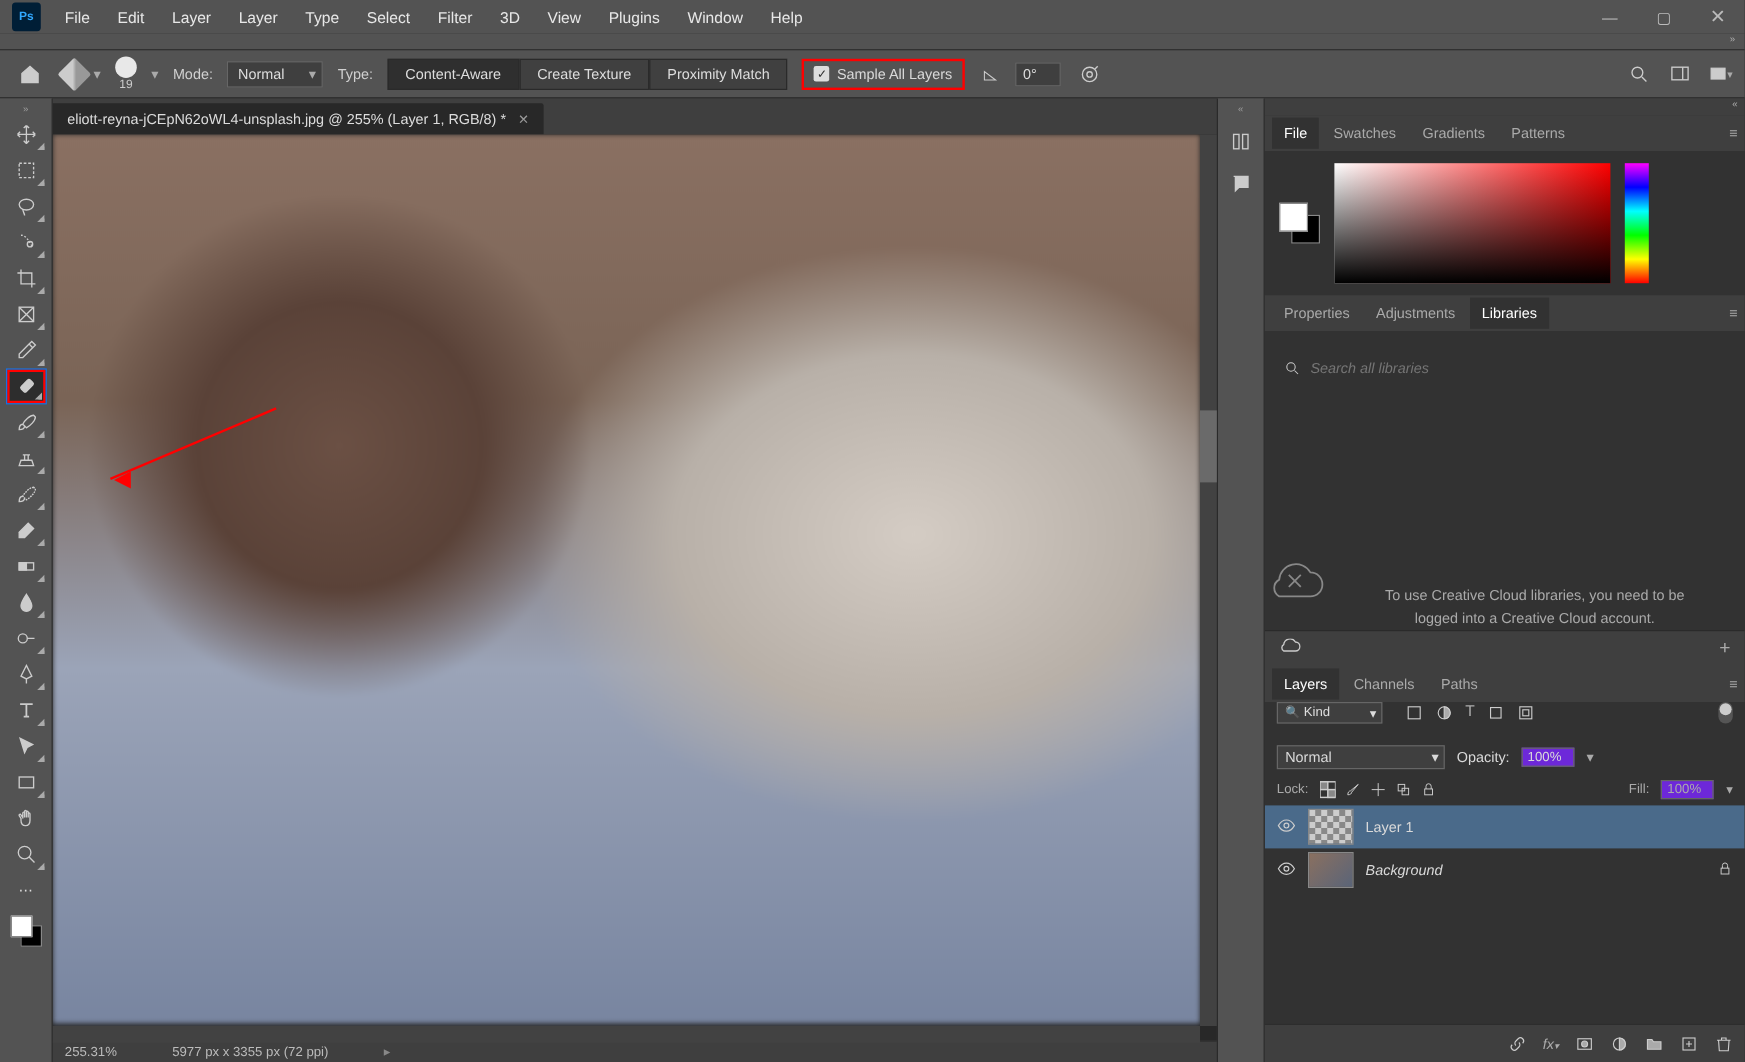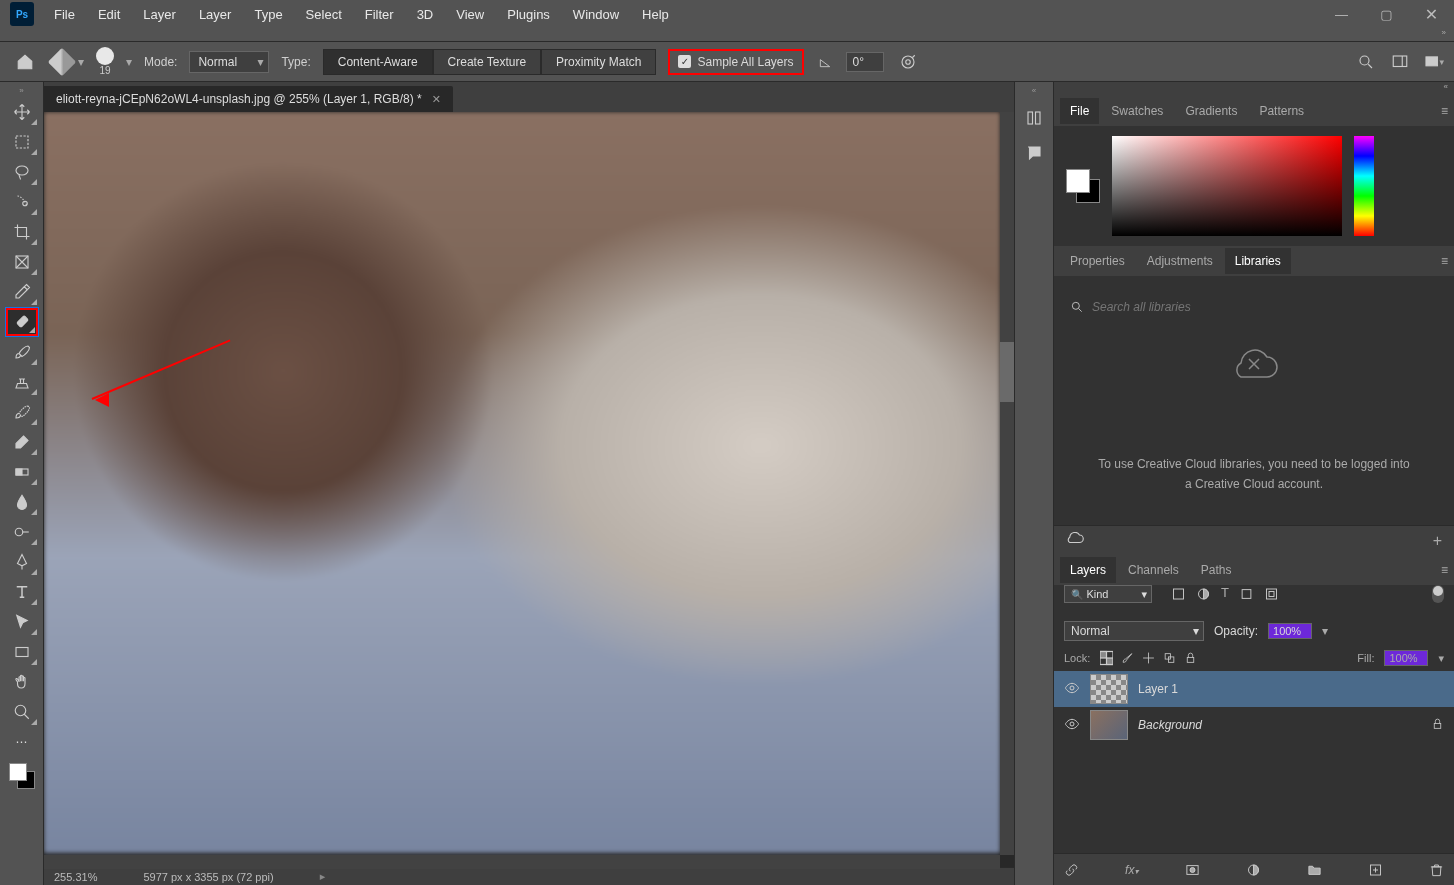--- a/index.html
+++ b/index.html
@@ -95,21 +95,21 @@
 .lock-icos{display:flex;gap:8px}
 .layers-list{flex:1;overflow:auto}
 .layer{height:36px;display:flex;align-items:center;padding:0 10px;gap:10px}
 .layer.sel{background:#4a6a8a}
 .eye{width:16px;color:#ccc}
 .thumb{width:38px;height:30px;border:1px solid #888;background:repeating-conic-gradient(#888 0 25%,#ccc 0 50%) 0 0/10px 10px}
 .thumb.img{background:linear-gradient(135deg,#8a7060,#5a6478)}
 .layer-name{flex:1;font-size:12px}
 .layer-name.bg{font-style:italic}
 .lockico{color:#aaa}
-.layers-footer{height:32px;background:#3f3f3f;display:flex;align-items:center;justify-content:space-between;padding:0 10px;gap:14px;color:#aaa;border-top:1px solid #2a2a2a}
+.layers-footer{height:32px;background:#3f3f3f;display:flex;align-items:center;justify-content:flex-end;padding:0 10px;gap:14px;color:#aaa;border-top:1px solid #2a2a2a}
 svg{width:18px;height:18px;stroke:#ccc;fill:none;stroke-width:1.5}
 </style>
 </head>
 <body>
 
 <div class="titlebar">
   <div class="ps-logo">Ps</div>
   <div class="menu">
       <div class="menu-item">File</div>
       <div class="menu-item">Edit</div>
@@ -377,21 +377,21 @@
         <div class="pmenu">≡</div>
       </div>
     <div class="props-body">
       <div class="search-row">
         <svg viewBox="0 0 24 24" style="width:14px;height:14px">
             <circle cx="10" cy="10" r="6"></circle>
             <path d="M15 15l5 5"></path>
           </svg>
         <input class="search-inp" placeholder="Search all libraries" style="">
       </div>
-      <div style="flex:1;display:flex;flex-direction:column;justify-content:center;align-items:flex-end">
+      <div style="flex:1;display:flex;justify-content:center;align-items:flex-end">
         <div class="cloud-ico"><svg viewBox="0 0 50 36" style="width:50px;height:36px">
               <path d="M38 28a10 10 0 000-20 14 14 0 00-26 6 8 8 0 000 14h26" stroke="#888"></path>
               <path d="M20 10l10 10M30 10l-10 10" stroke="#888"></path>
             </svg></div>
         <div class="cloud-msg">To use Creative Cloud libraries, you need to be logged into a Creative Cloud account.</div>
       </div>
     </div>
     <div class="props-footer">
       <svg viewBox="0 0 24 24" style="width:18px">
           <path d="M18 14a5 5 0 000-10 7 7 0 00-13 3 4 4 0 000 7h13"></path>

